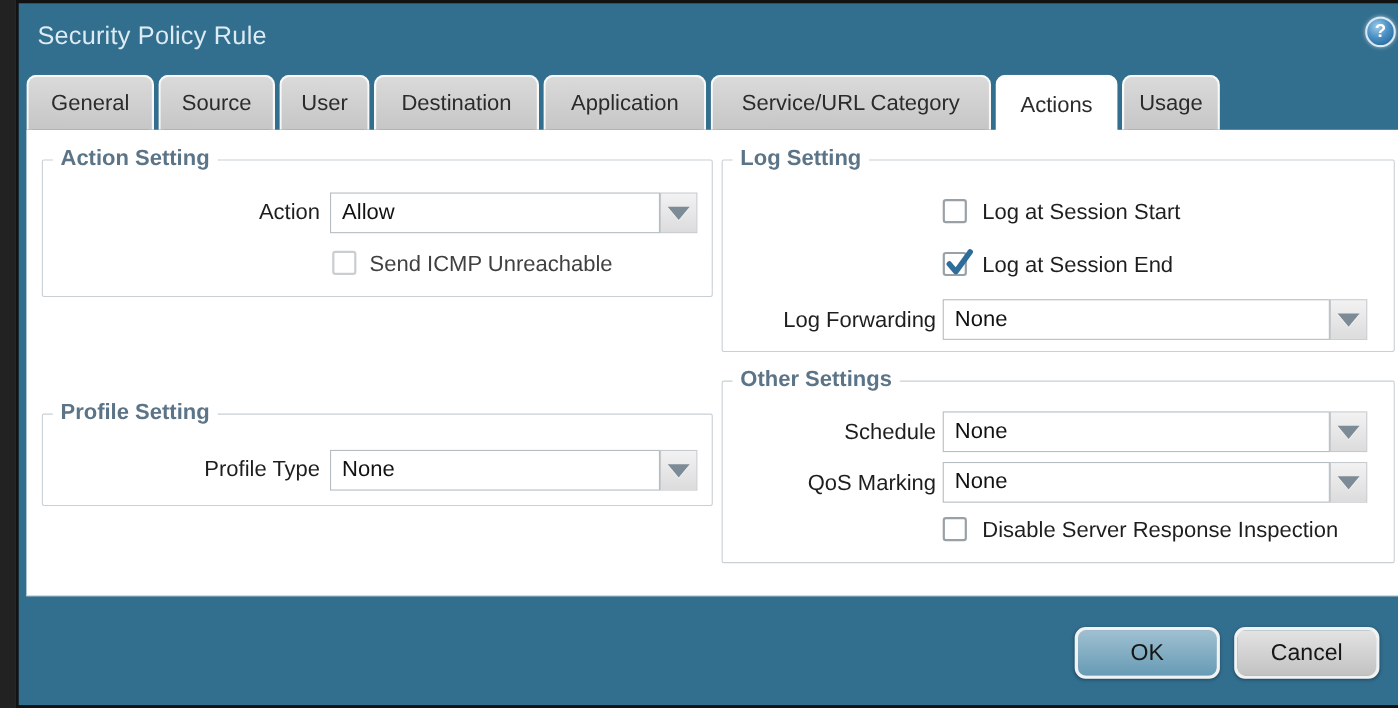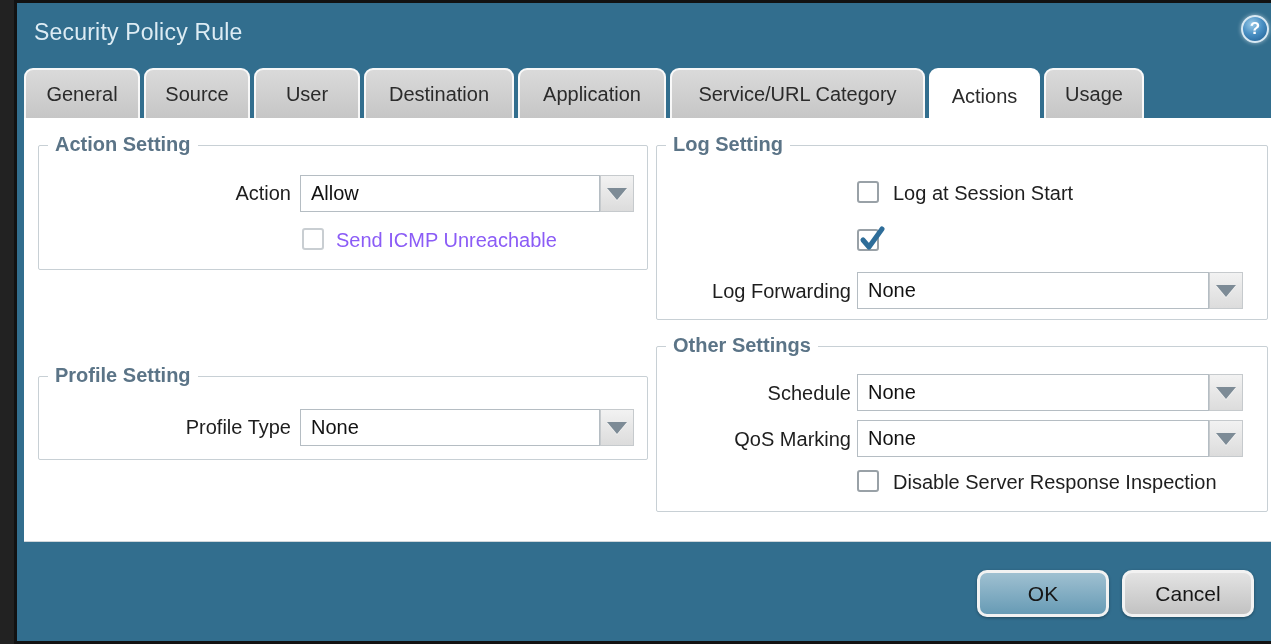--- a/index.html
+++ b/index.html
@@ -110,21 +110,21 @@
     position: absolute; width: 22px; height: 22px;
     border: 2px solid #99a1a7; border-radius: 3px;
     background: #fff;
   }
   .cb.disabled { border-color: #c9ced2; }
   .cb svg { position: absolute; left: 0; top: -4px; overflow: visible; }
   .cblabel {
     position: absolute;
     font-size: 20px; color: #1e1e1e; white-space: nowrap;
   }
-  .cblabel.disabled { color: #8b5cf6; }
+  .cblabel.disabled { color: #404040; }
 
   
   .btn {
     position: absolute; top: 567px;
     width: 132px; height: 47px;
     border: 3px solid #f2f2f2; border-radius: 10px;
     font-size: 21px; color: #161616;
     display: flex; align-items: center; justify-content: center;
     cursor: pointer;
     box-shadow: 0 1px 3px rgba(0,0,0,.35);
@@ -138,26 +138,26 @@
 <div class="screen">
 
   <div class="title">Security Policy Rule</div>
   <div class="help">
     <span>?</span>
   </div>
 
   <div class="tabstrip">
     <div class="tab" style="width:116px">General</div>
     <div class="tab" style="width:106px">Source</div>
-    <div class="tab" style="width:106px">User</div>
+    <div class="tab" style="width:82px">User</div>
     <div class="tab" style="width:150px">Destination</div>
     <div class="tab" style="width:148px">Application</div>
     <div class="tab" style="width:255px">Service/URL Category</div>
     <div class="tab active" style="width:111px">Actions</div>
-    <div class="tab" style="width:100px">Usage</div>
+    <div class="tab" style="width:89px">Usage</div>
   </div>
 
   <div class="panel">
 
     <div class="fieldset" style="left:14px; top:27px; width:610px; height:125px;">
       <div class="legend">Action Setting</div>
 
       <div class="flabel" style="left:0; top:35px; width:252px;">Action</div>
       <div class="combo" style="left:261px; top:29px; width:334px;">
         <div class="combo-text">Allow</div>
@@ -186,20 +186,21 @@
       <div class="legend">Log Setting</div>
 
       <div class="cb" style="left:200px; top:35px;"></div>
       <div class="cblabel" style="left:236px; top:36px;">Log at Session Start</div>
 
       <div class="cb" style="left:200px; top:83px;">
         <svg width="26" height="26" viewBox="0 0 26 26">
           <path d="M4 13 L10 20 L23 2" fill="none" stroke="#2e6d99" stroke-width="5" stroke-linecap="round" stroke-linejoin="round"></path>
         </svg>
       </div>
+      <div class="cblabel" style="left:236px; top:84px;">Log at Session End</div>
 
       <div class="flabel" style="left:0; top:133px; width:194px;">Log Forwarding</div>
       <div class="combo" style="left:200px; top:126px; width:386px;">
         <div class="combo-text">None</div>
         <div class="combo-btn">
           <div class="tri"></div>
         </div>
       </div>
     </div>
 

